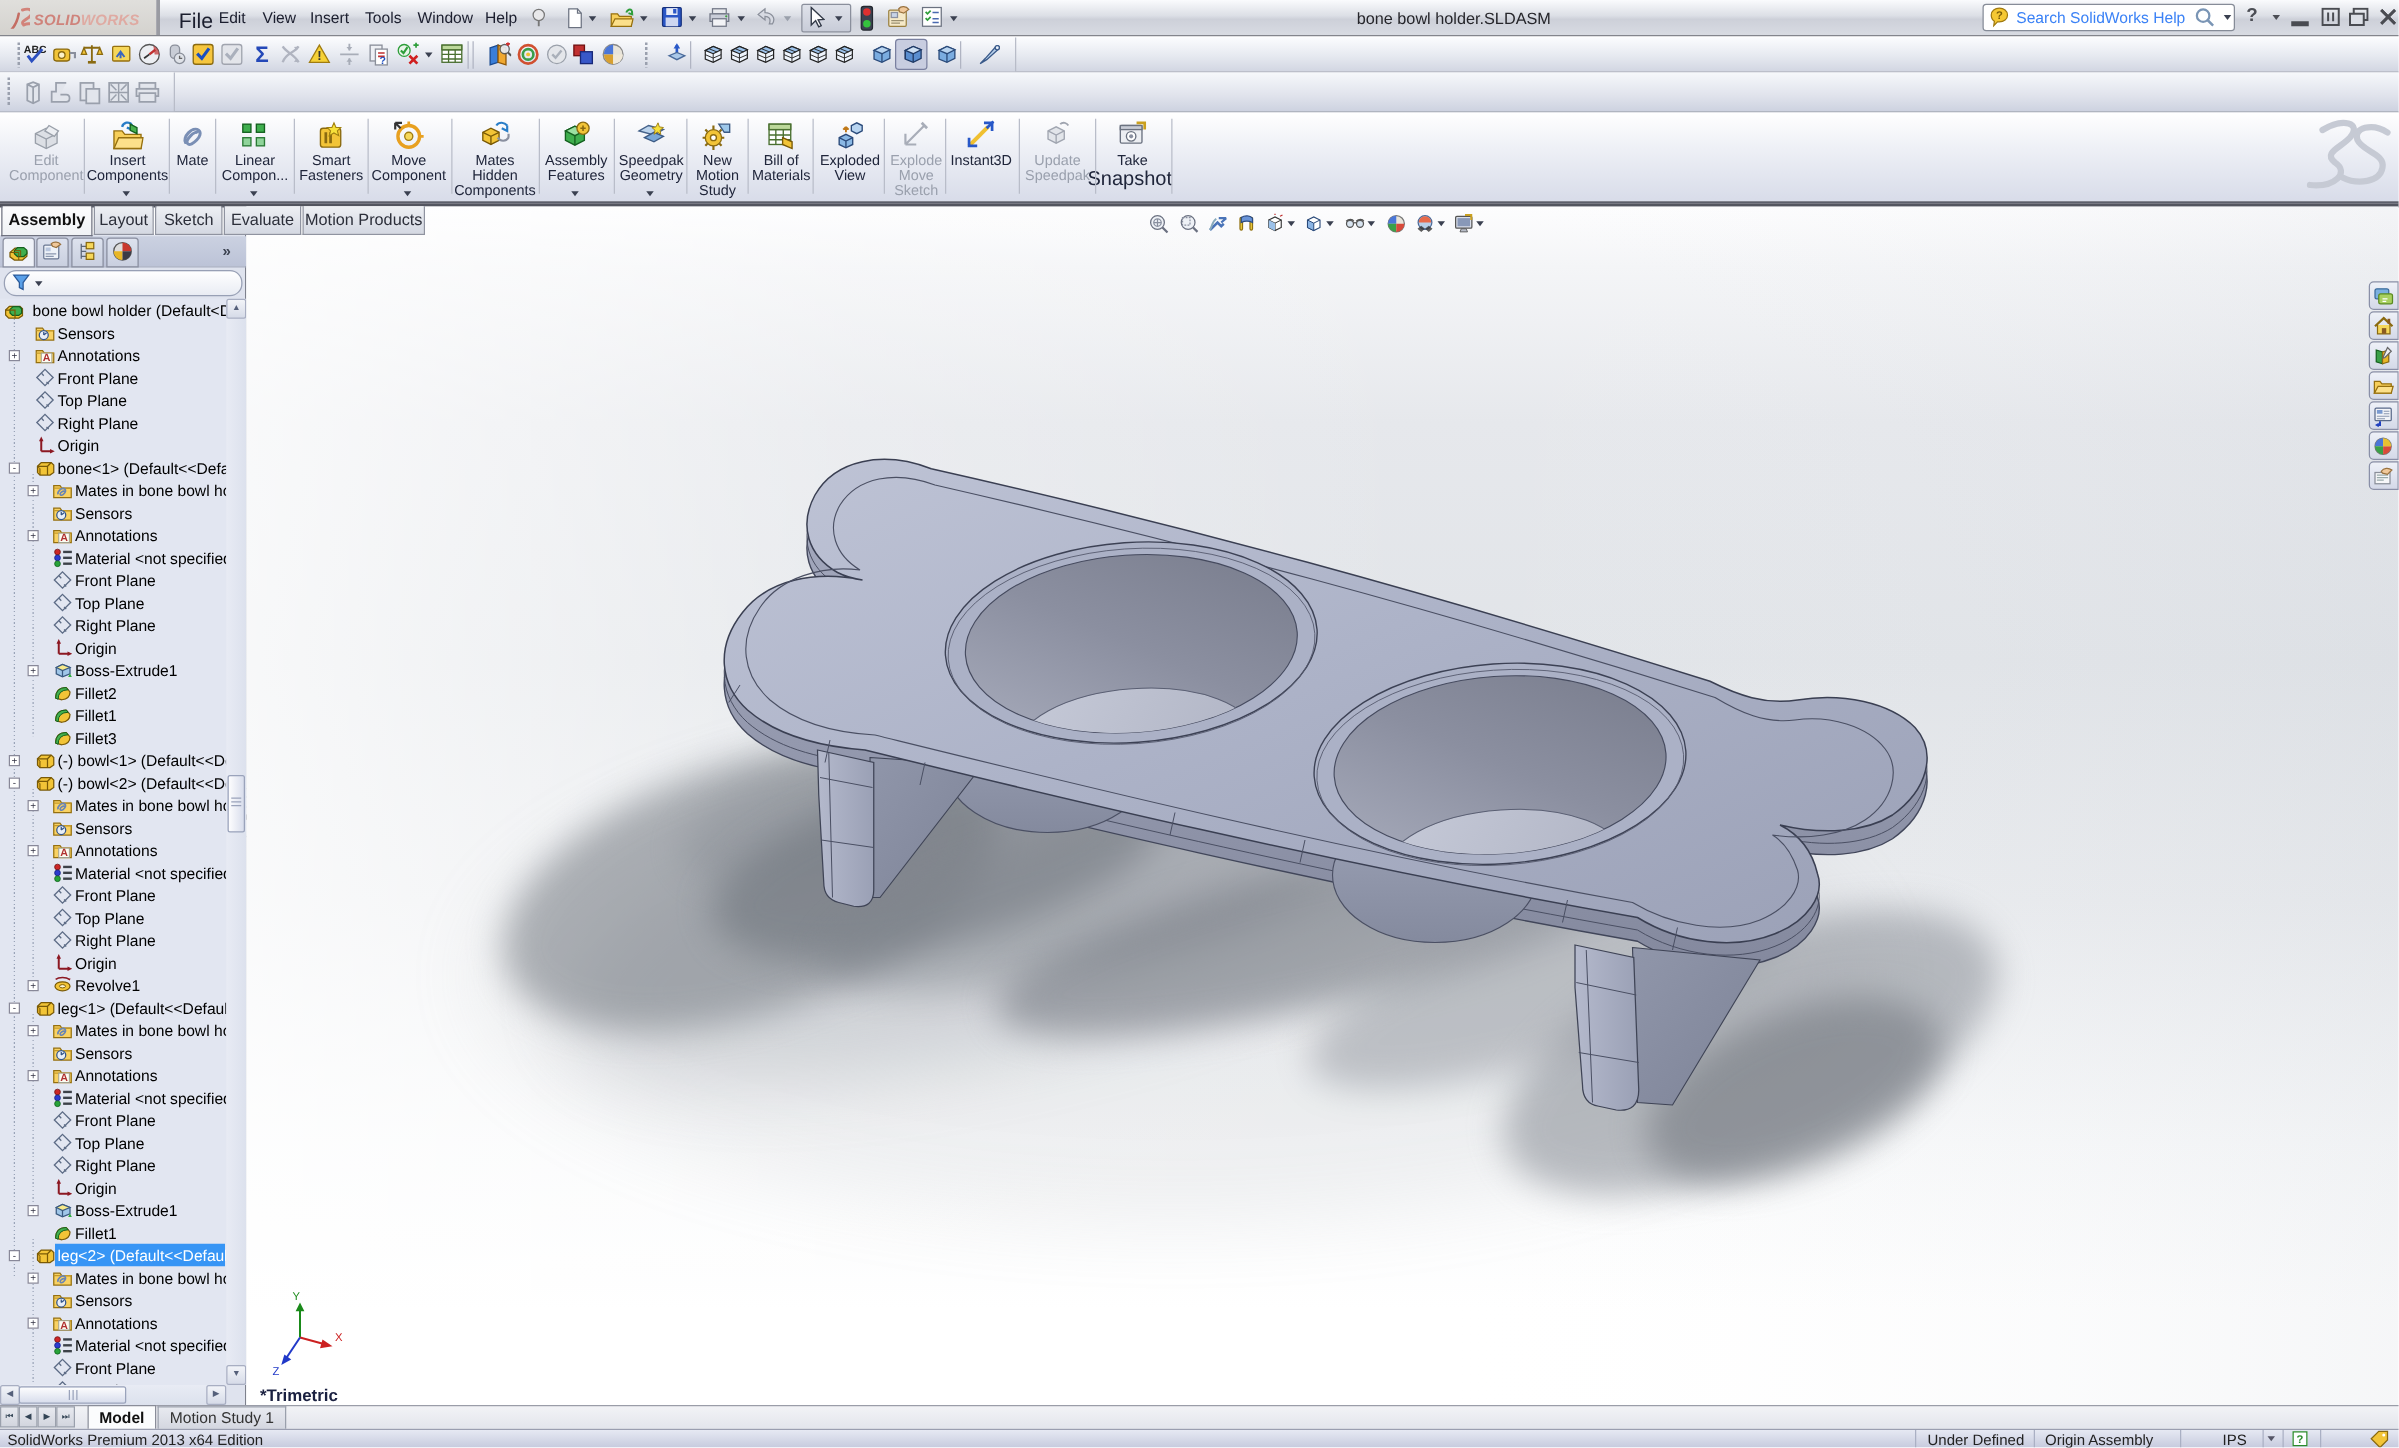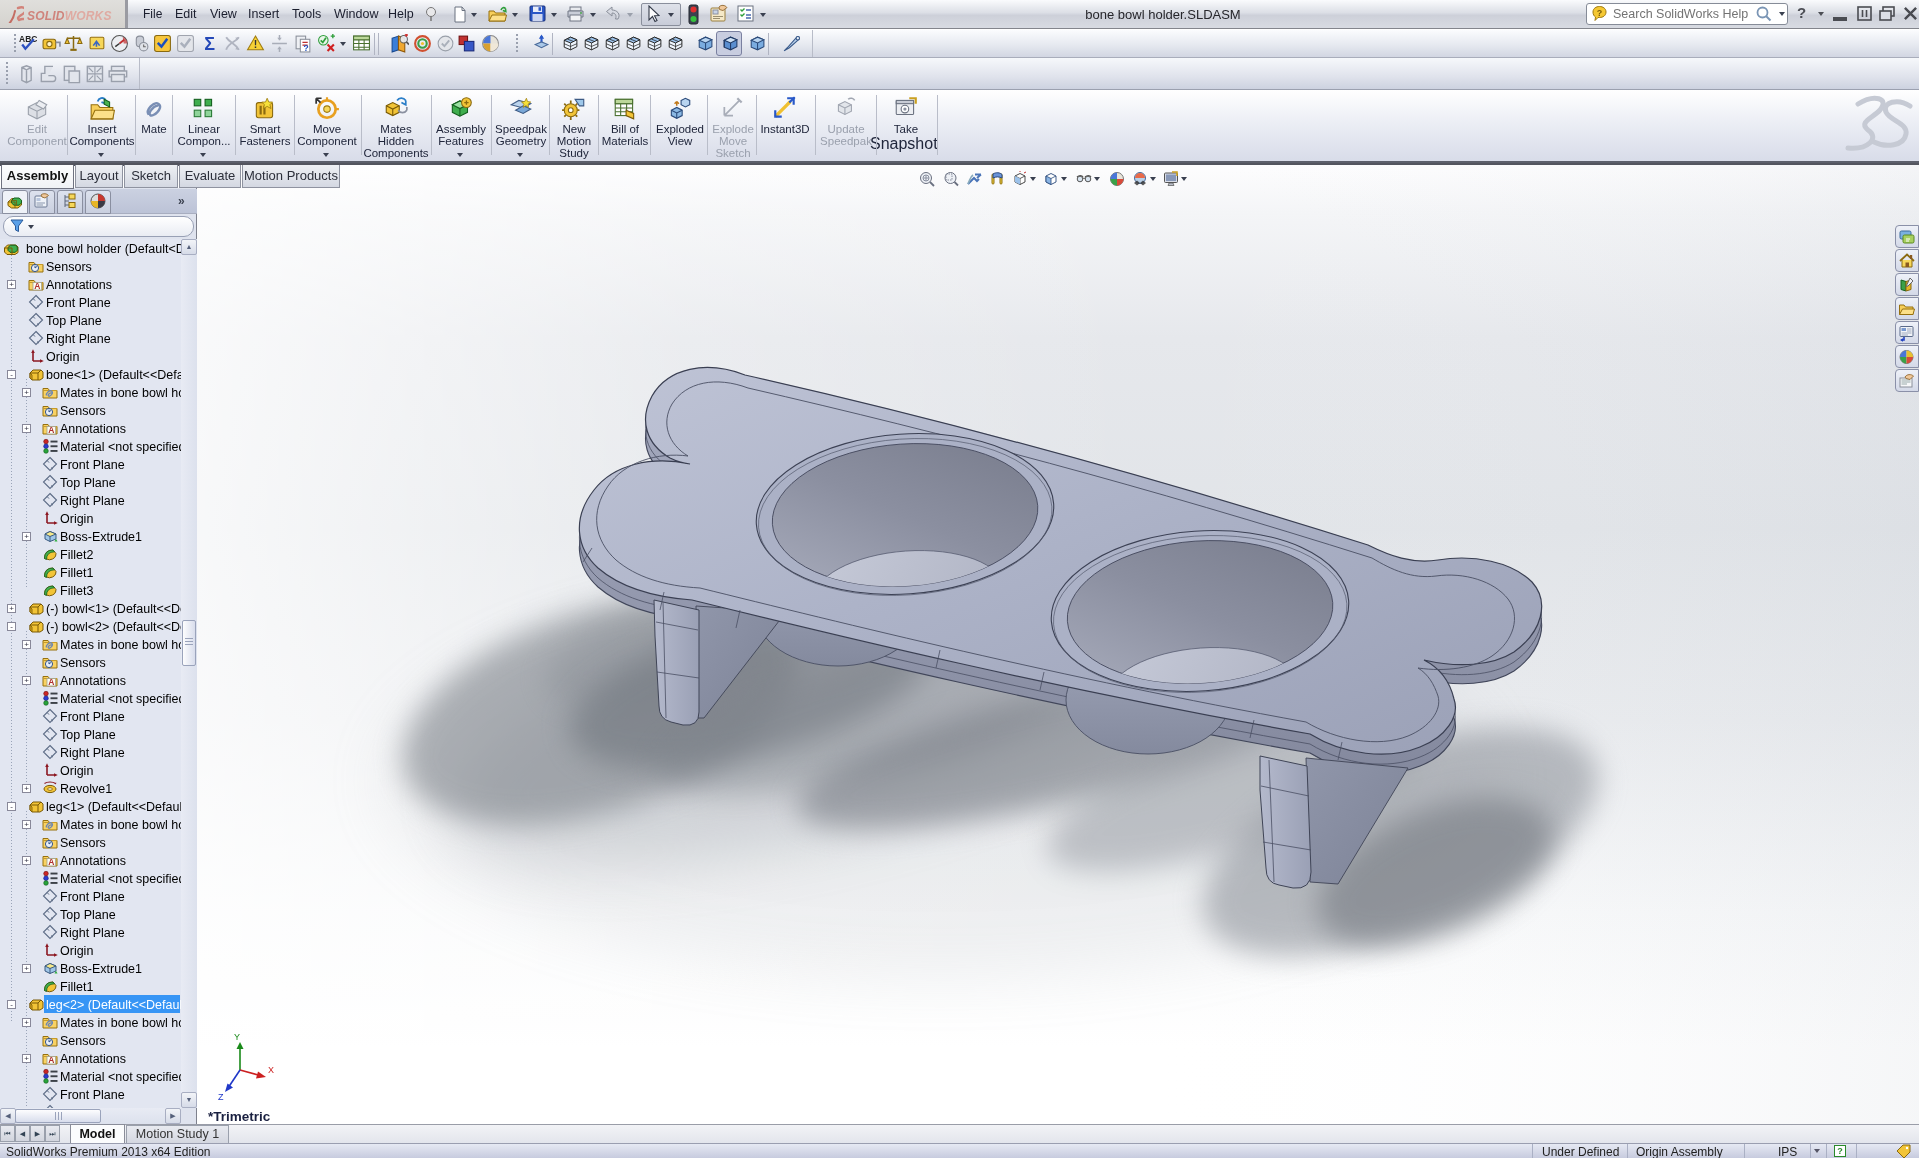--- a/index.html
+++ b/index.html
@@ -5,21 +5,21 @@
 .a{position:absolute}
 .tx{position:absolute;white-space:nowrap}
 </style></head><body>
 <div class="a" style="left:0;top:0;width:1919px;height:29px;background:linear-gradient(#fafbfd,#dcdfe6 45%,#cdd0d9 55%,#d8dbe2);border-bottom:1px solid #83858c">
     <div class="a" style="left:0;top:0;width:128px;height:28px;background:linear-gradient(#e0dfdc,#d4d2ce);border-right:3px solid #9a9ba2"></div>
     <svg class="a" style="left:4px;top:5px;" width="20" height="18" viewBox="0 0 20 18">
       <path d="M14 3 C20 1 24 4 20 8 C17 11 12 12 15 15 M15 15 C19 13 24 14 22 18 C20 21 14 22 10 20" stroke="#d2837a" stroke-width="2.4" fill="none" stroke-linecap="round"></path>
       <path d="M4 20 C8 16 10 12 11 6" stroke="#c46d63" stroke-width="2" fill="none" stroke-linecap="round"></path>
     </svg>
     <div class="tx" style="left:27px;top:9px;font-size:12px;font-weight:bold;font-style:italic;letter-spacing:.2px;color:#cf837b">SOLID<span style="color:#dfaaa2">WORKS</span></div>
-    <div class="tx" style="left:143px;top:7px;font-size:12px;color:#1b1e2e">File</div>
+    <div class="tx" style="left:143px;top:7px;font-size:17px;color:#1b1e2e">File</div>
     <div class="tx" style="left:175px;top:7px;font-size:12.5px;color:#1b1e2e">Edit</div>
     <div class="tx" style="left:210px;top:7px;font-size:12.5px;color:#1b1e2e">View</div>
     <div class="tx" style="left:248px;top:7px;font-size:12.5px;color:#1b1e2e">Insert</div>
     <div class="tx" style="left:292px;top:7px;font-size:12.5px;color:#1b1e2e">Tools</div>
     <div class="tx" style="left:334px;top:7px;font-size:12.5px;color:#1b1e2e">Window</div>
     <div class="tx" style="left:388px;top:7px;font-size:12.5px;color:#1b1e2e">Help</div>
     <svg class="a" style="left:424px;top:6px;" width="14" height="16" viewBox="0 0 14 16">
       <circle cx="7" cy="6" r="4.5" fill="#e8e8ea" stroke="#777"></circle>
       <path d="M7 10 L7 15" stroke="#777" stroke-width="1.5"></path>
     </svg>
@@ -75,21 +75,21 @@
     <path d="M3.5 9.5 L5 11 L7.5 8.5" stroke="#2e9e3a" stroke-width="1.4" fill="none"></path>
     <path d="M9 5 L14 5 M9 10 L14 10 M9 13 L14 13" stroke="#4a6ab0" stroke-width="1.3"></path>
   </svg>
 <div class="a" style="left:760px;top:13px;width:0;height:0;border-left:3.5px solid transparent;border-right:3.5px solid transparent;border-top:4px solid #3a4050"></div>
 <div class="tx" style="left:1040px;top:7px;width:246px;text-align:center;font-size:13px;color:#26262b">bone bowl holder.SLDASM</div>
 <div class="a" style="left:1586px;top:3px;width:202px;height:22px;background:#fff;border:1px solid #868c98;border-radius:3px"></div>
 <svg class="a" style="left:1591px;top:5px;" width="17" height="17" viewBox="0 0 17 17">
     <path d="M2 7 C2 3.5 5 1.5 8.5 1.5 C12 1.5 15 3.5 15 7 C15 10.5 12 12.5 8.5 12.5 L7 12.5 L4 15.5 L4.5 12 C3 11 2 9.5 2 7 Z" fill="#f5c833" stroke="#a07a10"></path>
     <text x="8.5" y="10.5" font-size="9" font-weight="bold" fill="#7a5c08" text-anchor="middle">?</text>
   </svg>
-<div class="tx" style="left:1613px;top:7px;font-size:12.5px;color:#737373">Search SolidWorks Help</div>
+<div class="tx" style="left:1613px;top:7px;font-size:12.5px;color:#3b82f6">Search SolidWorks Help</div>
 <svg class="a" style="left:1755px;top:5px;" width="18" height="18" viewBox="0 0 18 18">
     <circle cx="7.5" cy="7.5" r="5" fill="none" stroke="#7a95b5" stroke-width="1.8"></circle>
     <path d="M11 11 L15.5 15.5" stroke="#7a95b5" stroke-width="2"></path>
   </svg>
 <div class="a" style="left:1779px;top:12px;width:0;height:0;border-left:3.5px solid transparent;border-right:3.5px solid transparent;border-top:4px solid #3a4050"></div>
 <div class="tx" style="left:1797px;top:4px;font-size:15px;font-weight:bold;color:#4c4e55">?</div>
 <div class="a" style="left:1818px;top:12px;width:0;height:0;border-left:3.5px solid transparent;border-right:3.5px solid transparent;border-top:4px solid #4c4e55"></div>
 <div class="a" style="left:1833px;top:17px;width:14px;height:4px;background:#4a4c52"></div>
 <svg class="a" style="left:1857px;top:6px;" width="16" height="16" viewBox="0 0 16 16">
     <rect x="1" y="1" width="13" height="13" fill="none" stroke="#4a4c52" stroke-width="1.6"></rect>

